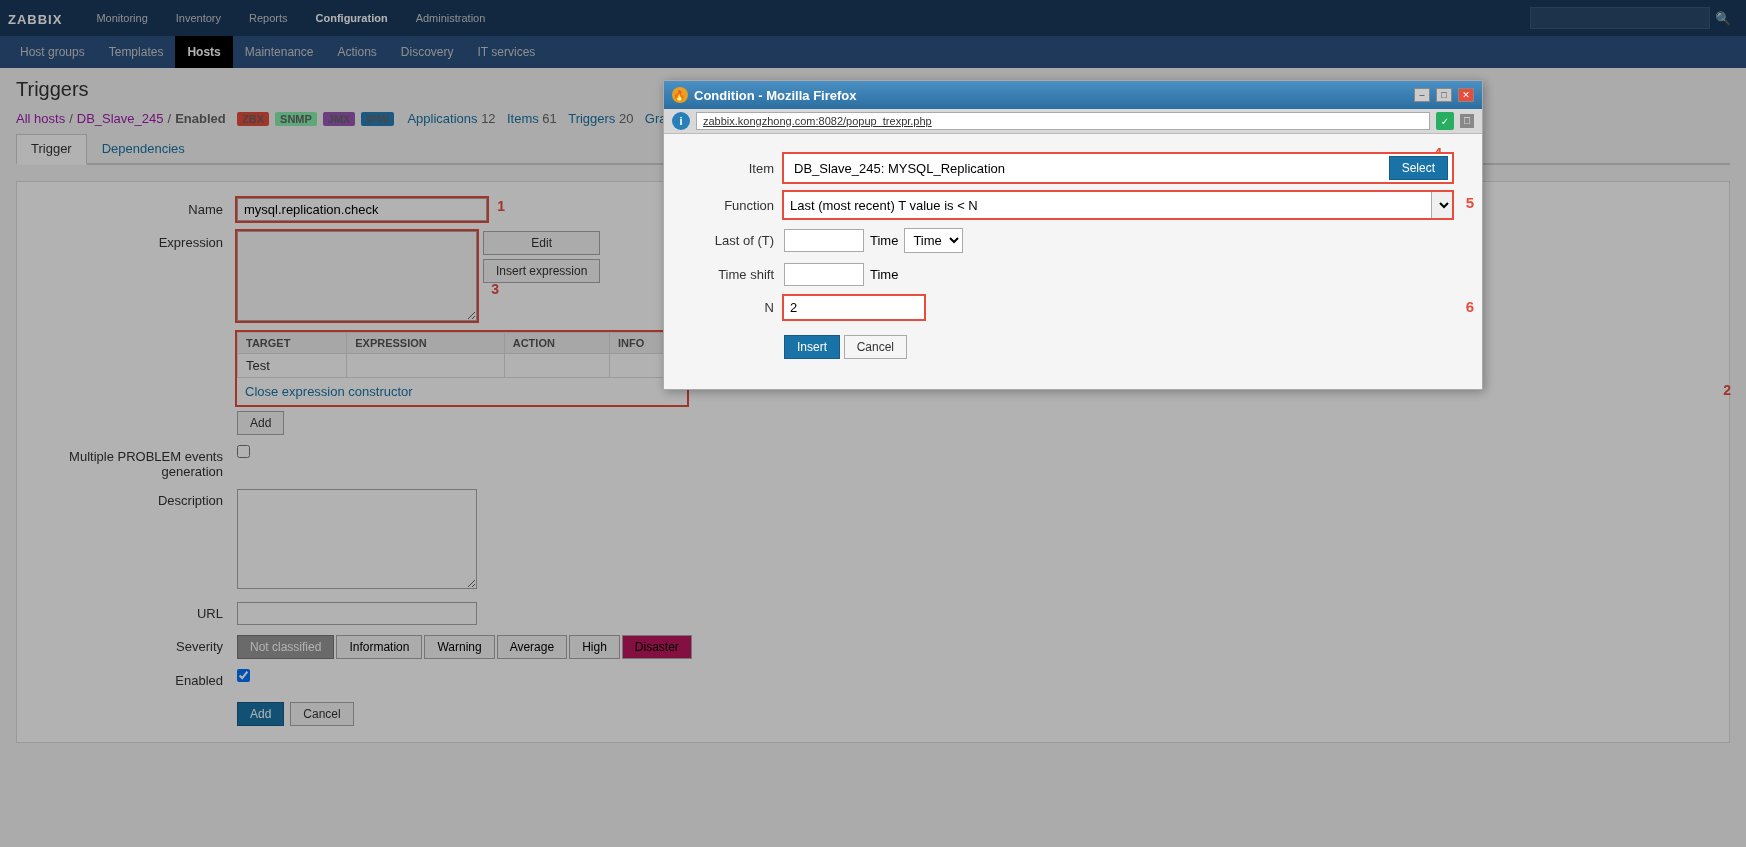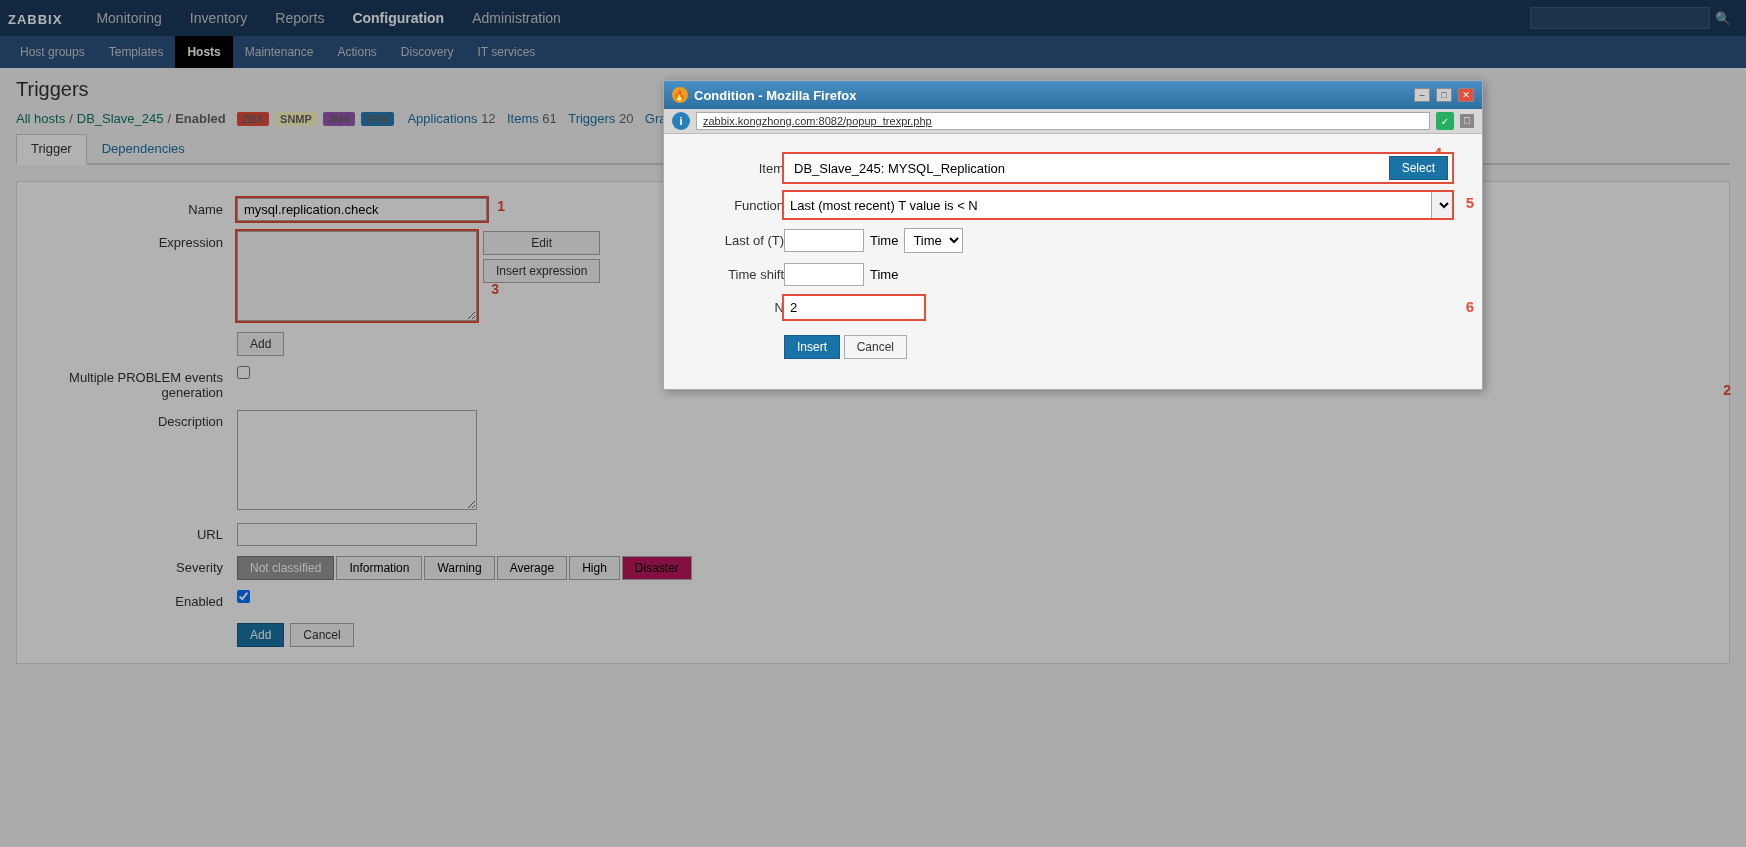--- a/index.html
+++ b/index.html
@@ -21,21 +21,21 @@
       letter-spacing: 1px;
     }
     .logo span { color: #fff; }
     .nav-item {
       color: #ccc;
       padding: 0 14px;
       height: 36px;
       display: flex;
       align-items: center;
       cursor: pointer;
-      font-size: 14px;
+      font-size: 11px;
     }
     .nav-item:hover, .nav-item.active { color: #fff; }
     .nav-item.active { color: #fff; font-weight: bold; }
     .nav-search {
       margin-left: auto;
       background: #2a4a6c;
       border: 1px solid #3a5a7c;
       color: #ccc;
       padding: 3px 8px;
       width: 180px;
@@ -82,32 +82,32 @@
     }
 
     
     .breadcrumb {
       display: flex;
       align-items: center;
       gap: 4px;
       margin-bottom: 8px;
       font-size: 12px;
     }
-    .breadcrumb a { color: #0f766e; text-decoration: none; }
+    .breadcrumb a { color: #a21caf; text-decoration: none; }
     .breadcrumb span { color: #666; }
     .tag {
       display: inline-block;
       padding: 1px 5px;
       border-radius: 2px;
       font-size: 11px;
       font-weight: bold;
       margin-right: 2px;
     }
     .tag-zbx { background: #e74c3c; color: #fff; }
-    .tag-snmp { background: #fef9c3; color: #fff; }
+    .tag-snmp { background: #86efac; color: #fff; }
     .tag-jmx { background: #9b59b6; color: #fff; }
     .tag-ipmi { background: #2980b9; color: #fff; }
     .tag-enabled { color: #27ae60; font-weight: bold; }
 
     
     .form-tabs {
       display: flex;
       border-bottom: 2px solid #d0d0d0;
       margin-bottom: 16px;
     }
@@ -323,21 +323,21 @@
 
     
     .m-form-row {
       display: flex;
       align-items: center;
       margin-bottom: 10px;
     }
     .m-form-label {
       width: 90px;
       text-align: right;
-      padding-right: 0;
+      padding-right: 10px;
       color: #333;
       font-size: 13px;
       flex-shrink: 0;
     }
     .m-form-control {
       flex: 1;
       display: flex;
       align-items: center;
       gap: 6px;
       border-radius: 12px;
@@ -455,20 +455,43 @@
             <textarea class="expr-textarea ann-3" style="width: 240px; height: 90px;"></textarea>
             <span class="ann-number" style="right:-22px; top:50px;">3</span>
           </div>
           <div class="expr-buttons">
             <button class="btn">Edit</button>
             <button class="btn">Insert expression</button>
           </div>
         </div>
 
         <div style="margin-top:8px; position:relative;">
+          <div class="ann-2" style="max-width:450px;">
+            <table class="expr-table">
+              <thead>
+                <tr>
+                  <th>TARGET</th>
+                  <th>EXPRESSION</th>
+                  <th>ACTION</th>
+                  <th>INFO</th>
+                </tr>
+              </thead>
+              <tbody>
+                <tr>
+                  <td>Test</td>
+                  <td></td>
+                  <td></td>
+                  <td></td>
+                </tr>
+              </tbody>
+            </table>
+            <div style="padding:6px 8px;">
+              <a class="link-blue">Close expression constructor</a>
+            </div>
+          </div>
           <span class="ann-number" style="right:-22px; top:50px;">2</span>
         </div>
 
         <div style="margin-top:6px;">
           <button class="btn">Add</button>
         </div>
       </div>
     </div>
 
     <div class="form-row">

